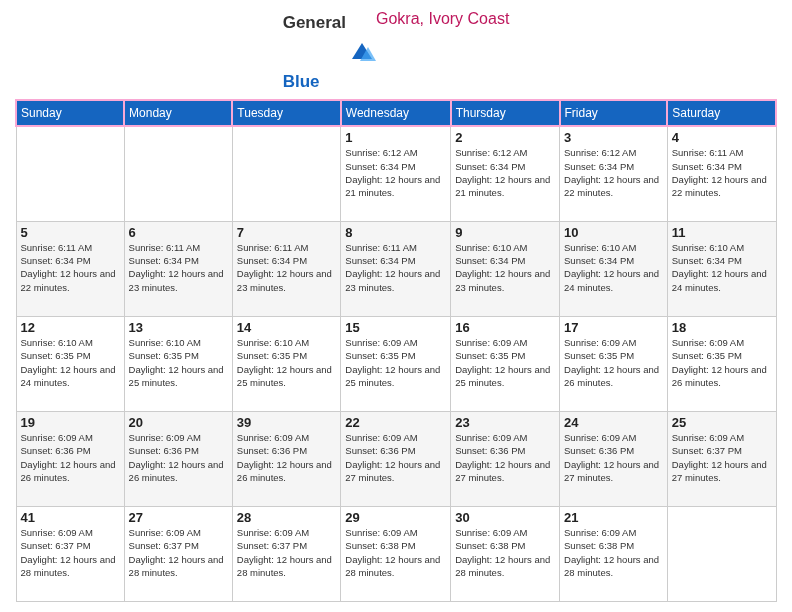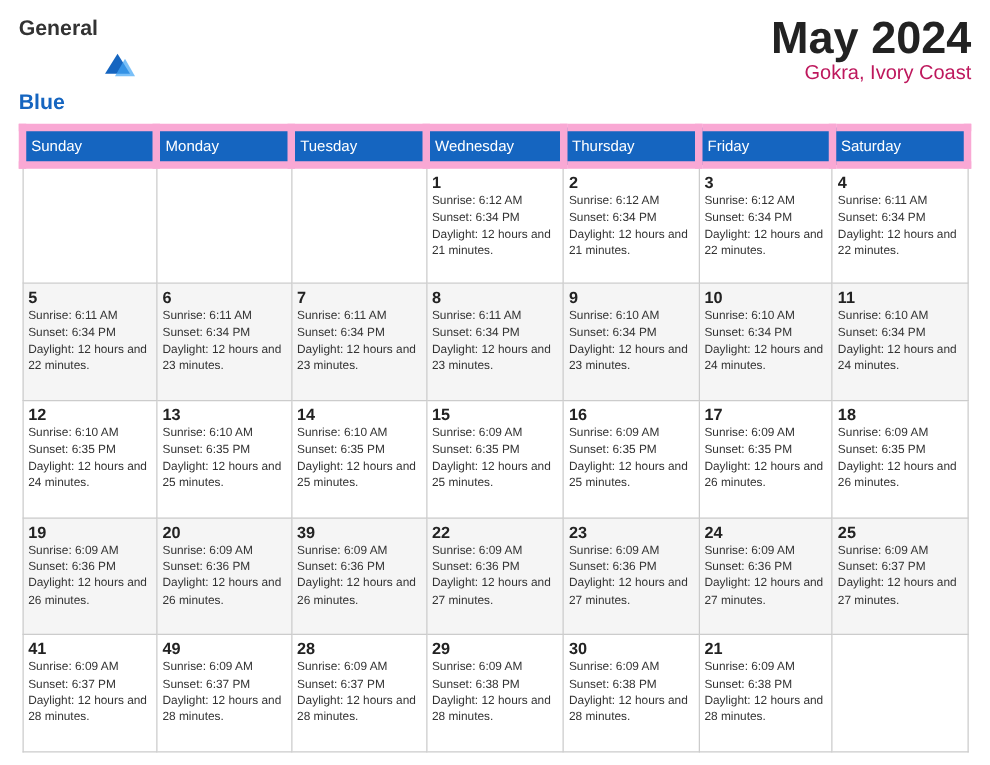--- a/index.html
+++ b/index.html
@@ -9,20 +9,21 @@
       font-family: Arial, sans-serif;
       background: #fff;
       overflow: hidden;
     }
     .page {
       width: 792px;
       height: 612px;
       padding: 10px 15px 10px 15px;
       display: flex;
       flex-direction: column;
+      align-items: center;
     }
     .header {
       display: flex;
       justify-content: space-between;
       align-items: flex-start;
       margin-bottom: 8px;
     }
     .logo {
       display: flex;
       align-items: center;
@@ -57,21 +58,21 @@
       width: 100%;
       font-size: 10px;
     }
     .calendar th {
       background: #1565c0;
       color: #fff;
       padding: 5px 4px;
       text-align: left;
       font-size: 12px;
       font-weight: normal;
-      border: 6px solid #f9a8d4;
+      border: 2px solid #f9a8d4;
     }
     .calendar td {
       border: 1px solid #ccc;
       vertical-align: top;
       padding: 3px 4px;
       width: 113px;
       height: 78px;
       background: #fff;
     }
     .calendar tr:nth-child(even) td {
@@ -102,21 +103,20 @@
       <div class="logo-text">
         <span style="font-size:17px;font-weight:bold;color:#333;line-height:1.1;">General</span>
         <span style="font-size:17px;font-weight:bold;color:#1565c0;line-height:1.1;margin-top:40px;">Blue</span>
       </div>
       <svg class="logo-icon" viewBox="0 0 28 28" width="28" height="28">
         <polygon points="14,4 24,20 4,20" fill="#1565c0"></polygon>
         <polygon points="20,8 28,22 12,22" fill="#42a5f5" opacity="0.7"></polygon>
       </svg>
     </div>
     <div class="title-block">
-      <div class="title-month">May 2024</div>
       <div class="title-location">Gokra, Ivory Coast</div>
     </div>
   </div>
 
   <table class="calendar">
     <thead>
       <tr>
         <th>Sunday</th>
         <th>Monday</th>
         <th>Tuesday</th>
@@ -315,21 +315,21 @@
         </tr>
         <tr>
           <td>
             <span class="day-num">41</span>
             <div class="day-info">Sunrise: 6:09 AM
 Sunset: 6:37 PM
 Daylight: 12 hours
 and 28 minutes.</div>
           </td>
           <td>
-            <span class="day-num">49</span>
+            <span class="day-num">27</span>
             <div class="day-info">Sunrise: 6:09 AM
 Sunset: 6:37 PM
 Daylight: 12 hours
 and 28 minutes.</div>
           </td>
           <td>
             <span class="day-num">28</span>
             <div class="day-info">Sunrise: 6:09 AM
 Sunset: 6:37 PM
 Daylight: 12 hours

